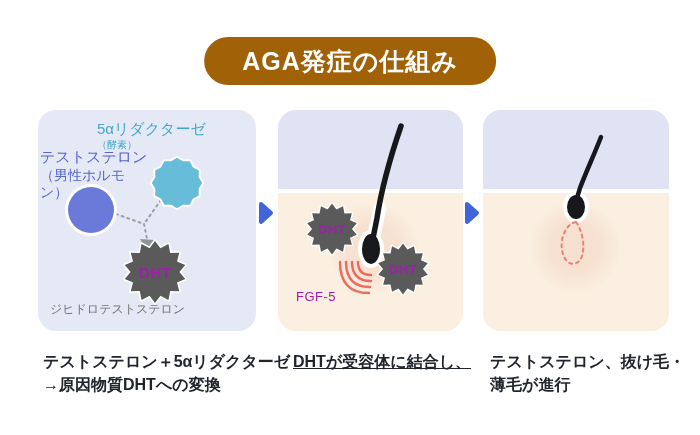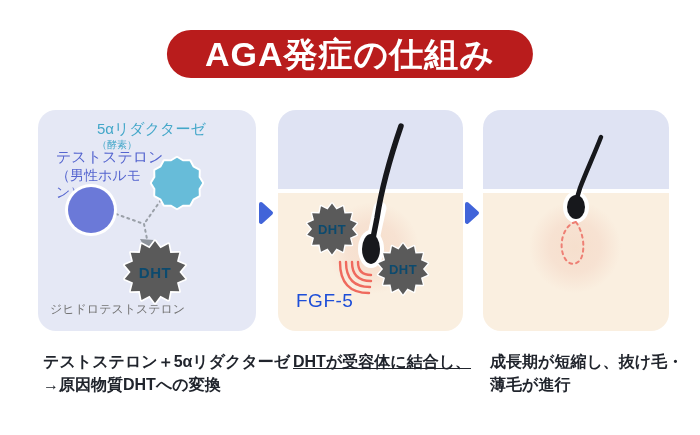--- a/index.html
+++ b/index.html
@@ -8,25 +8,25 @@
     background:#ffffff;
   }
   .stage{
     position:relative;
     width:700px;height:435px;
     background:#ffffff;
     overflow:hidden;
   }
   
   .title-pill{
-    position:absolute;top:30px;left:50%;transform:translateX(-50%);
+    position:absolute;top:37px;left:50%;transform:translateX(-50%);
     height:48px;line-height:48px;
     padding:0 38px;border-radius:26px;
-    background:#b91c1c;color:#ffffff;
-    font-size:34px;font-weight:bold;letter-spacing:1px;
+    background:#a16207;color:#ffffff;
+    font-size:25px;font-weight:bold;letter-spacing:1px;
     white-space:nowrap;
   }
   
   .panel{
     position:absolute;top:110px;height:221px;
     border-radius:18px;overflow:hidden;
   }
   .panel-1{left:38px;width:218px;background:#e5e8f5;}
   .panel-2{left:278px;width:185px;}
   .panel-3{left:483px;width:186px;}
@@ -34,40 +34,40 @@
   .skin{position:absolute;left:0;top:79px;width:100%;height:142px;background:#faefe0;border-top:4px solid #ffffff;box-sizing:border-box;}
   .glow{
     position:absolute;width:92px;height:92px;border-radius:50%;
     background:radial-gradient(closest-side,#f6dfcd 0%,#f7e2d2 55%,rgba(247,226,210,0) 100%);
   }
   .overlay-svg{position:absolute;left:0;top:0;width:100%;height:100%;}
   
   .lbl{position:absolute;text-align:left;font-weight:normal;line-height:1.25;}
   .lbl-reductase{left:59px;top:10px;width:140px;color:#43a7c9;font-size:15px;}
   .lbl-reductase .sub{font-size:10px;}
-  .lbl-testosterone{left:18px;top:38px;width:112px;color:#5565cf;font-size:15px;}
+  .lbl-testosterone{left:2px;top:38px;width:112px;color:#5565cf;font-size:15px;}
   .lbl-testosterone .sub{font-size:14px;}
   .lbl-dht-full{left:12px;top:192px;width:194px;color:#737373;font-size:12px;}
   .testosterone-circle{
     position:absolute;left:30px;top:77px;width:46px;height:46px;
     border-radius:50%;background:#6b79d8;box-shadow:0 0 0 3px #ffffff;
   }
   .molecule{position:absolute;display:flex;align-items:center;justify-content:center;}
   .molecule svg{position:absolute;left:0;top:0;width:100%;height:100%;}
   .molecule .badge{
-    position:relative;color:#0c4a6e;font-weight:bold;letter-spacing:.5px;
+    position:relative;color:#a21caf;font-weight:bold;letter-spacing:.5px;
   }
   .star-dht-1{left:84px;top:129px;width:66px;height:66px;}
   .star-dht-1 .badge{font-size:15px;}
   .blob-reductase{left:111px;top:45px;width:56px;height:56px;}
   .star-dht-2a{left:27px;top:92px;width:54px;height:54px;}
   .star-dht-2b{left:98px;top:132px;width:54px;height:54px;}
   .star-dht-2a .badge,.star-dht-2b .badge{font-size:13px;}
   
-  .lbl-fgf5{left:18px;top:179px;width:90px;color:#1d4ed8;font-size:19px;letter-spacing:.5px;}
+  .lbl-fgf5{left:18px;top:179px;width:90px;color:#a21caf;font-size:13px;letter-spacing:.5px;}
   
   .flow-arrow{position:absolute;top:201px;width:16px;height:24px;}
   .flow-arrow-1{left:258px;}
   .flow-arrow-2{left:464px;}
   
   .caption{
     position:absolute;top:350px;
     font-size:16px;font-weight:bold;line-height:23px;color:#20242c;
     white-space:nowrap;
   }
@@ -175,17 +175,17 @@
   </div>
 
   <div class="caption caption-1">
     <div>テストステロン＋5αリダクターゼ</div>
     <div>→原因物質DHTへの変換</div>
   </div>
   <div class="caption caption-2">
     <div>DHTが受容体に結合し、</div>
   </div>
   <div class="caption caption-3">
-    <div>成長期が短縮し、抜け毛・</div>
+    <div>テストステロン、抜け毛・</div>
     <div>薄毛が進行</div>
   </div>
 
 </div>
 
 </body></html>

